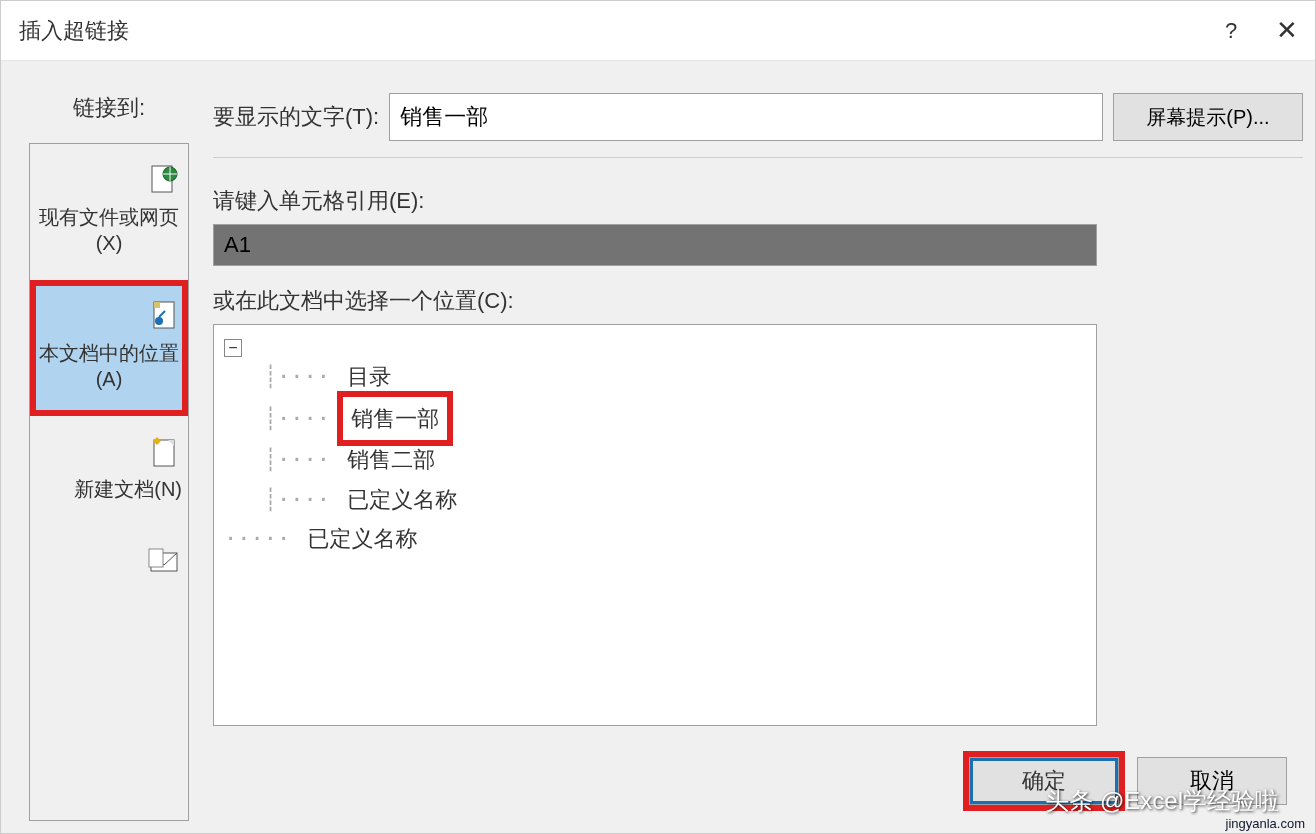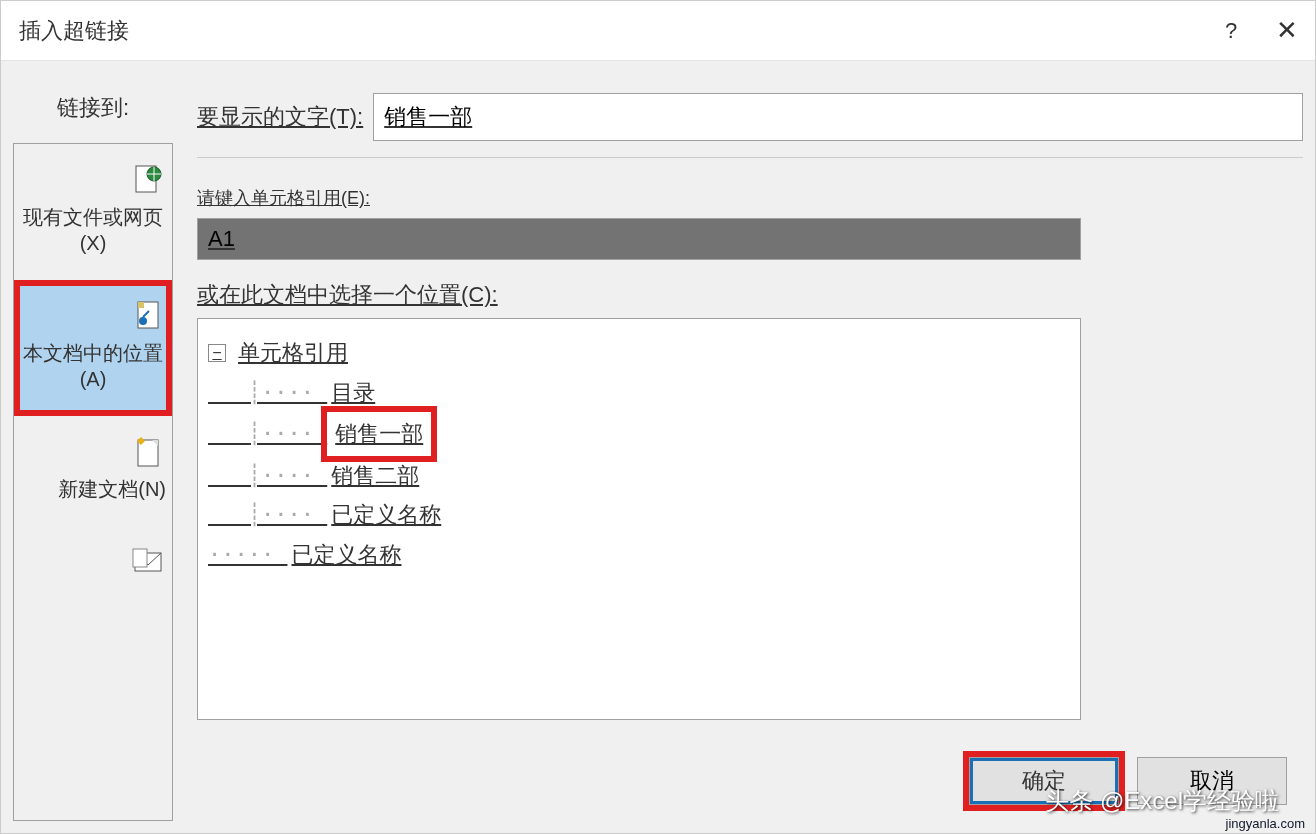--- a/index.html
+++ b/index.html
@@ -48,20 +48,21 @@
       justify-content: center;
       font-size: 22px;
       color: #333;
       cursor: pointer;
     }
     .titlebar-btn.close { font-size: 26px; }
     .dialog-body {
       display: flex;
       padding: 12px;
       height: calc(100% - 60px);
+      margin-left: 16px;
     }
     .left-panel {
       width: 160px;
       display: flex;
       flex-direction: column;
       padding-top: 20px;
     }
     .link-to-label {
       text-align: center;
       font-size: 22px;
@@ -98,21 +99,20 @@
       display: flex;
       align-items: center;
       justify-content: center;
     }
     .right-panel {
       flex: 1;
       padding-left: 24px;
       display: flex;
       flex-direction: column;
       position: relative;
-      text-decoration: underline;
     }
     .row1 {
       display: flex;
       align-items: center;
       gap: 10px;
       margin-top: 20px;
     }
     .display-text-label {
       font-size: 22px;
       white-space: nowrap;
@@ -133,21 +133,21 @@
       font-size: 20px;
       cursor: pointer;
       text-align: center;
     }
     .hr {
       margin-top: 16px;
       border-top: 1px solid #ccc;
     }
     .cell-ref-label {
       margin-top: 28px;
-      font-size: 18px;
+      font-size: 22px;
     }
     .cell-ref-input {
       margin-top: 8px;
       width: 884px;
       height: 42px;
       border: 1px solid #a0a0a0;
       padding: 4px 10px;
       font-size: 22px;
       background: #737373;
     }
@@ -302,33 +302,33 @@
         </div>
 
       </div>
     </div>
 
     <div class="right-panel">
 
       <div class="row1">
         <span class="display-text-label">要显示的文字(T):</span>
         <input class="display-text-input" type="text" value="销售一部" style="">
+        <button class="screen-tip-btn">屏幕提示(P)...</button>
       </div>
 
       <div class="hr"></div>
 
       <div class="cell-ref-label">请键入单元格引用(E):</div>
       <input class="cell-ref-input" type="text" value="A1" style="">
 
       <div class="doc-select-label">或在此文档中选择一个位置(C):</div>
 
       <div class="tree-box">
         <div class="tree-node">
           <span class="tree-toggle">−</span>
-          <span class="tree-item-text">单元格引用</span>
         </div>
         <div class="tree-node">
           <span class="tree-dots">   ┊···· </span>
           <span class="tree-item-text">目录</span>
         </div>
         <div class="tree-node">
           <span class="tree-dots">   ┊···· </span>
           <span class="tree-item-text highlighted-red">销售一部</span>
         </div>
         <div class="tree-node">

